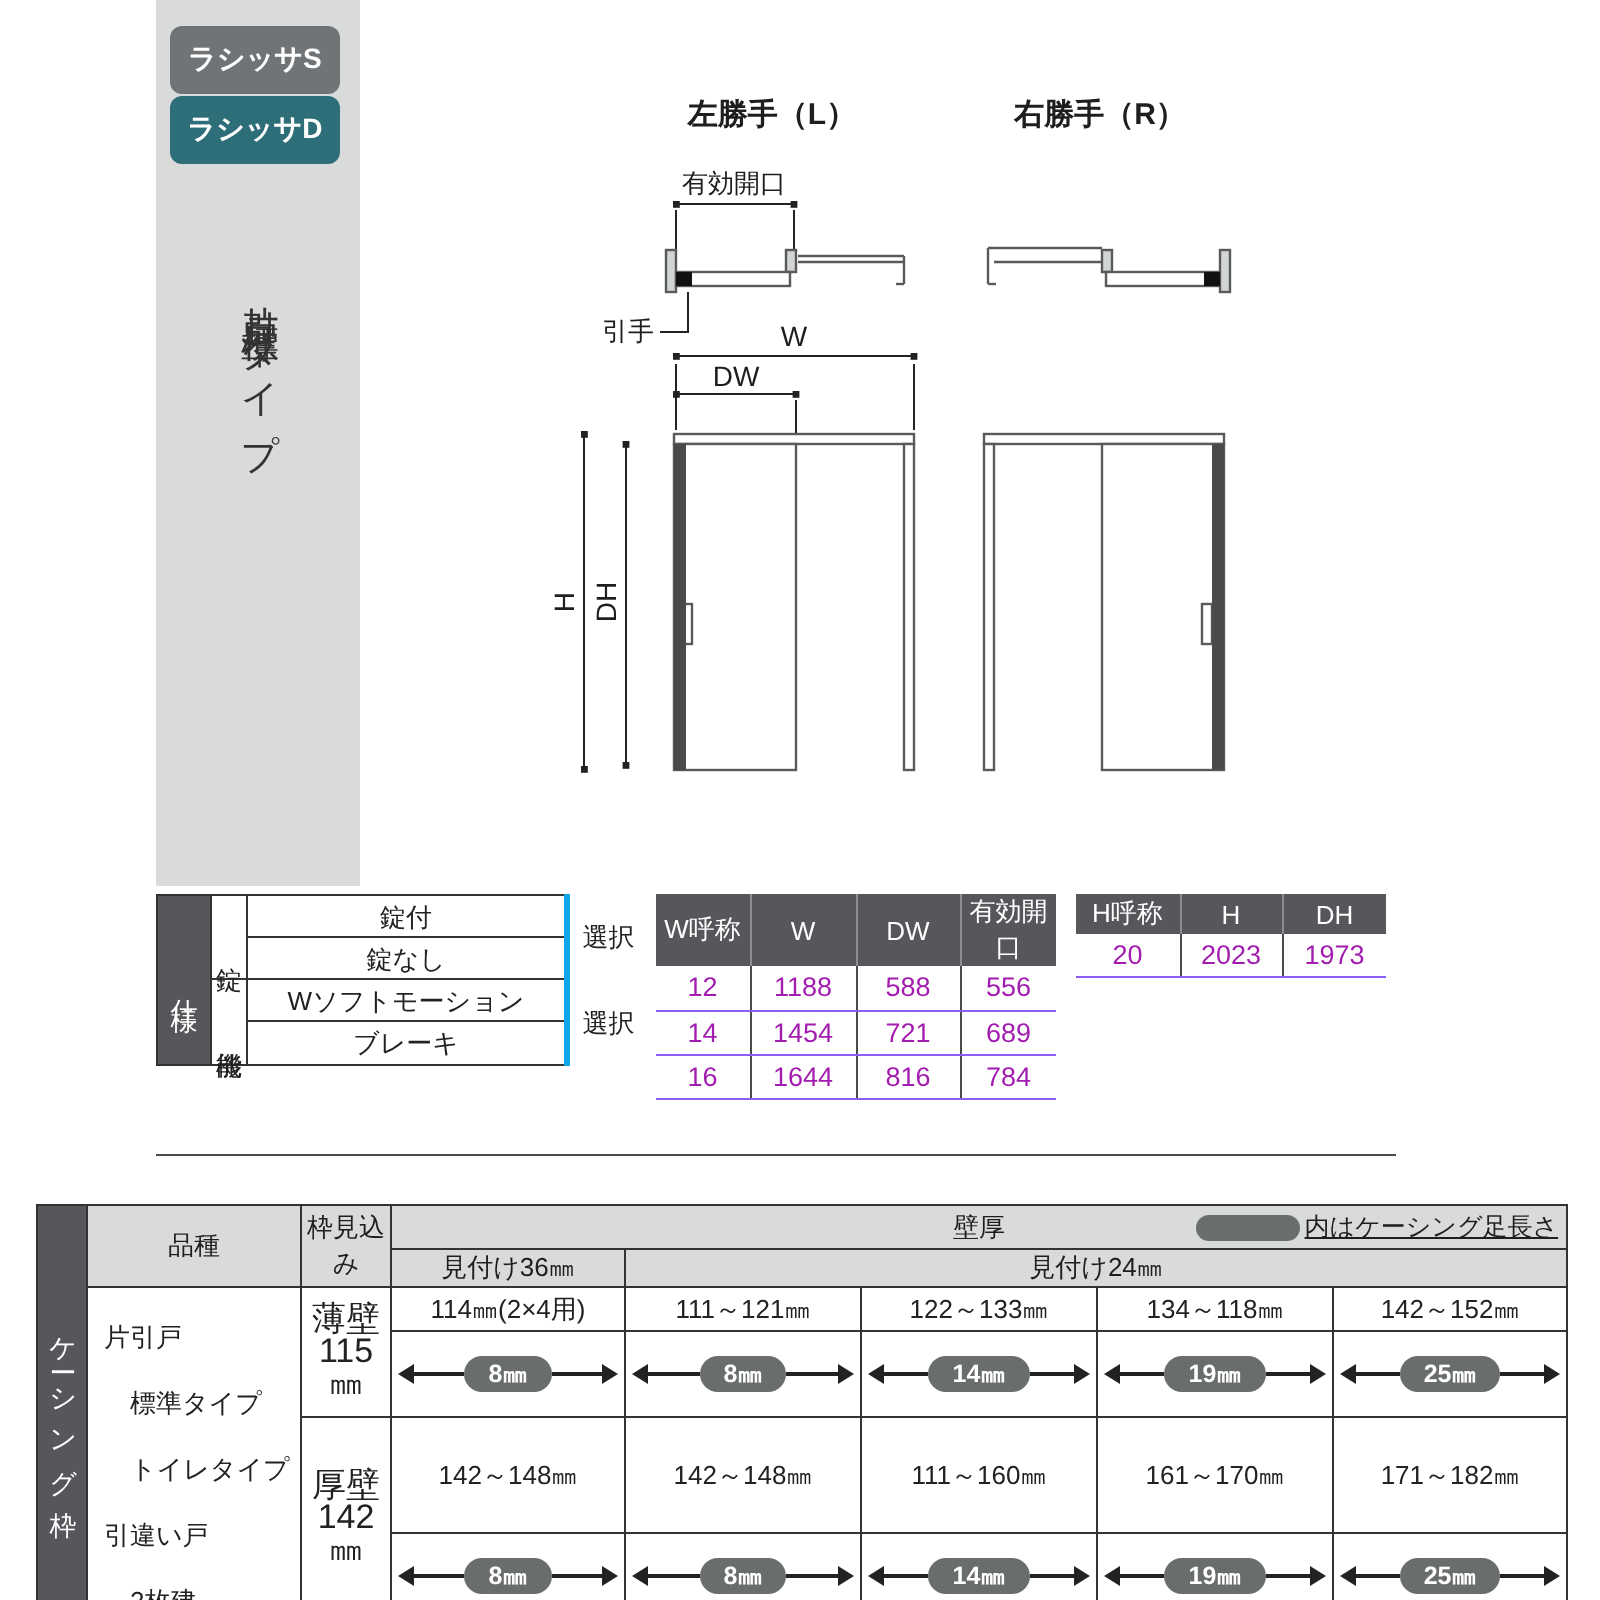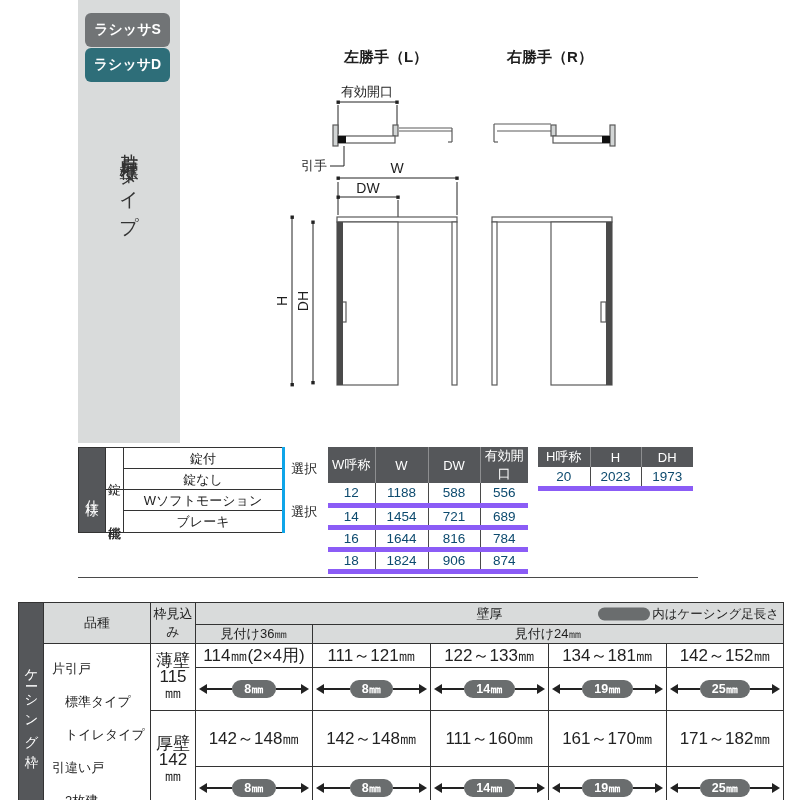--- a/index.html
+++ b/index.html
@@ -36,38 +36,38 @@
   .spec .sv span { font-size:13.5px; letter-spacing:3px; }
   .spec .sg { font-size:13px; }
   .spec .sc { border:none; border-left:3px solid #0ea5e9;margin-left:29px; }
 
   
   .wtab, .htab { position:absolute; }
   .wtab { left:328px; top:447px; width:200px; }
   .htab { left:538px; top:447px; width:155px; }
   .wtab th, .htab th { background:#55575a; color:#fff; font-size:13px; height:20px; }
   .wtab th + th, .htab th + th { border-left:1px solid #8d8e90; }
-  .wtab td, .htab td { font-size:13.5px; color:#0c4a6e; height:22px; border-bottom:5px solid #8b5cf6; }
+  .wtab td, .htab td { font-size:13.5px; color:#a21caf; height:22px; border-bottom:1px solid #8b5cf6; }
   .wtab td + td, .htab td + td { border-left:1px solid #4a4a4a; }
   .htab td { height:21px; }
 
   
   .casing { position:absolute; left:18px; top:602px; width:765px; }
   .casing td, .casing th { border:1px solid #333; font-size:13px; }
   .casing .ctitle { background:#55575a; color:#fff; }
   .casing .ctitle span { font-size:13.5px; letter-spacing:5px; }
   .casing .chd { background:#d9dbdb; color:#1e1e1e; }
   .casing .kabe { position:relative; }
   .legend { position:absolute; right:4px; top:50%; transform:translateY(-50%);
-            display:flex; align-items:center; gap:2px; font-size:12.5px; color:#1e1e1e; }
+            display:flex; align-items:center; gap:2px; font-size:12.5px; color:#1e1e1e;text-decoration:underline; }
   .legend-pill { display:inline-block; width:52px; height:13px; border-radius:7px; background:#6a6d6e; }
   .casing .hinshu { text-align:left; padding-left:8px; vertical-align:middle; }
   .casing .hinshu div { font-size:13px; line-height:17px;margin-top:16px; }
   .casing .wall div { font-size:17px; line-height:16px; }
-  .casing .range { font-size:17px; }
+  .casing .range { font-size:13px; }
   .arrw { display:flex; align-items:center; height:100%; padding:0 3px; }
   .aline { flex:1; height:2px; background:#222; }
   .ahl { width:0; height:0; border-top:5px solid transparent; border-bottom:5px solid transparent; border-right:8px solid #222; }
   .ahr { width:0; height:0; border-top:5px solid transparent; border-bottom:5px solid transparent; border-left:8px solid #222; }
   .pill { background:#6a6d6e; color:#fff; border-radius:9px; height:18px; line-height:18px;
           padding:0 12px; font-size:12.5px; font-weight:bold; }
 </style>
 </head>
 <body>
 
@@ -212,26 +212,20 @@
       <td>14</td>
           <td>1454</td>
           <td>721</td>
           <td>689</td>
     </tr>
     <tr>
       <td>16</td>
           <td>1644</td>
           <td>816</td>
           <td>784</td>
-    </tr>
-    <tr>
-      <td>18</td>
-          <td>1824</td>
-          <td>906</td>
-          <td>874</td>
     </tr>
   </tbody>
     </table>
 
   <table class="htab">
     <colgroup>
         <col style="width:52px">
         <col style="width:51px">
         <col style="width:52px">
       </colgroup>
@@ -287,21 +281,21 @@
         <div>引違い戸</div>
         <div>　2枚建</div>
       </td>
       <td class="wall" rowspan="2">
         <div>薄壁</div>
         <div>115㎜</div>
       </td>
       <td class="range">114㎜(2×4用)</td>
       <td class="range">111～121㎜</td>
       <td class="range">122～133㎜</td>
-      <td class="range">134～181㎜</td>
+      <td class="range">134～118㎜</td>
       <td class="range">142～152㎜</td>
     </tr>
     <tr style="height:43px">
       <td>
             <div class="arrw">
               <span class="ahl"></span>
               <span class="aline"></span>
               <span class="pill">8㎜</span>
               <span class="aline"></span>
               <span class="ahr"></span>

